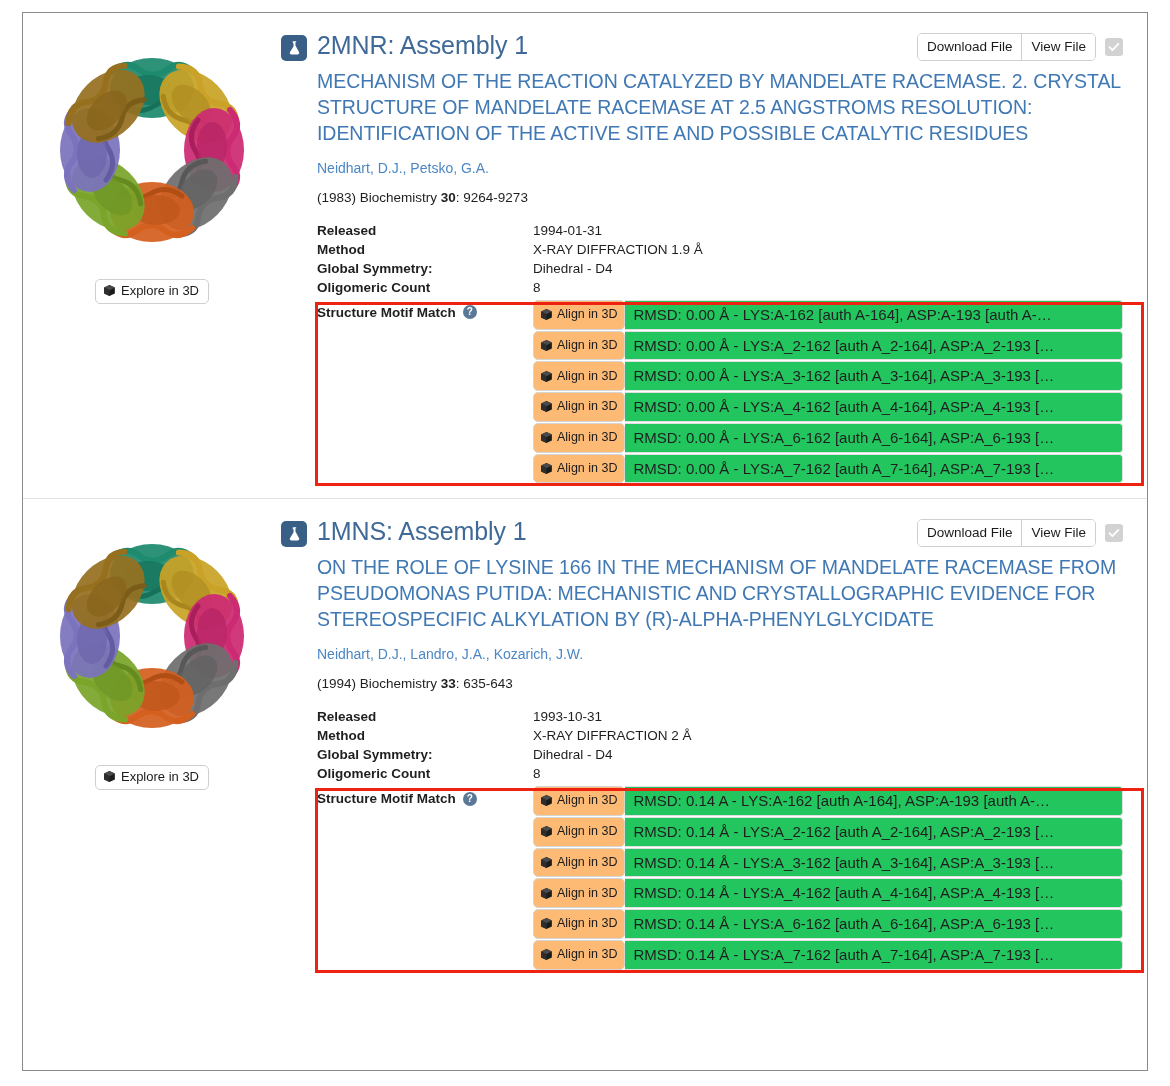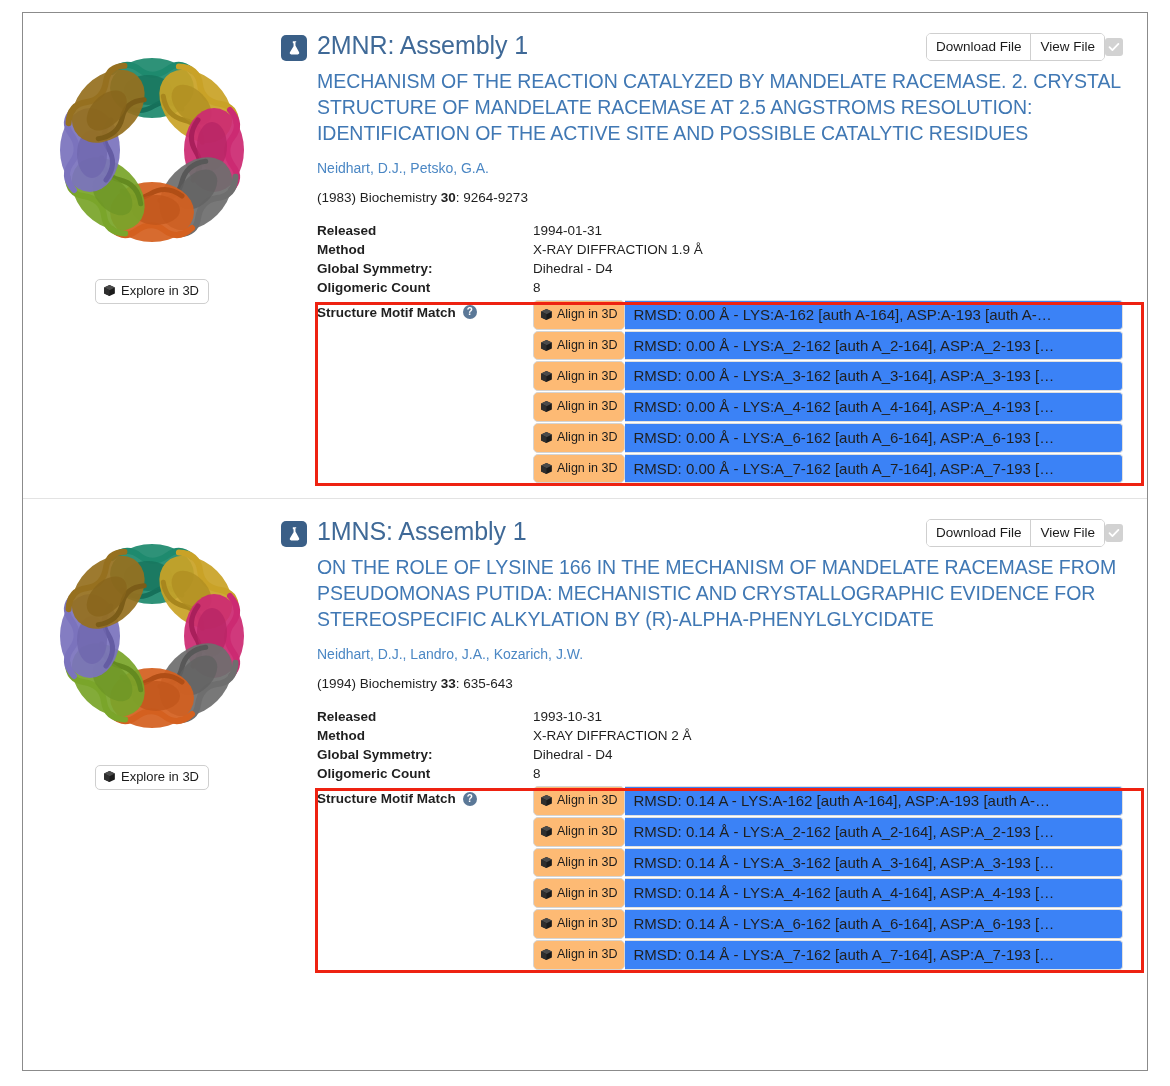--- a/index.html
+++ b/index.html
@@ -102,20 +102,21 @@
     line-height: 1.15;
     letter-spacing: -0.1px;
     flex: 1 1 auto;
     padding-top: 2px;
     cursor: pointer;
   }
 
   .title-actions {
     display: flex;
     align-items: center;
+    gap: 9px;
     margin-top: 4px;
     flex: 0 0 auto;
   }
   .btn-group {
     display: inline-flex;
     border: 1px solid #cfcfcf;
     border-radius: 5px;
     overflow: hidden;
     background: #fff;
   }
@@ -248,21 +249,21 @@
     white-space: nowrap;
     line-height: 1.2;
     cursor: pointer;
     font-family: "Liberation Sans", sans-serif;
   }
   .match-desc {
     flex: 1 1 auto;
     min-width: 0;
     font-size: 15px;
     color: #1f1f1f;
-    background: #3b82f6;
+    background: #22c55e;
     border: 1px solid #e0e0e0;
     border-left: none;
     border-radius: 0 4px 4px 0;
     padding: 3px 6px 3px 8px;
     white-space: nowrap;
     overflow: hidden;
     text-overflow: ellipsis;
     line-height: 1.45;
     cursor: pointer;
   }

